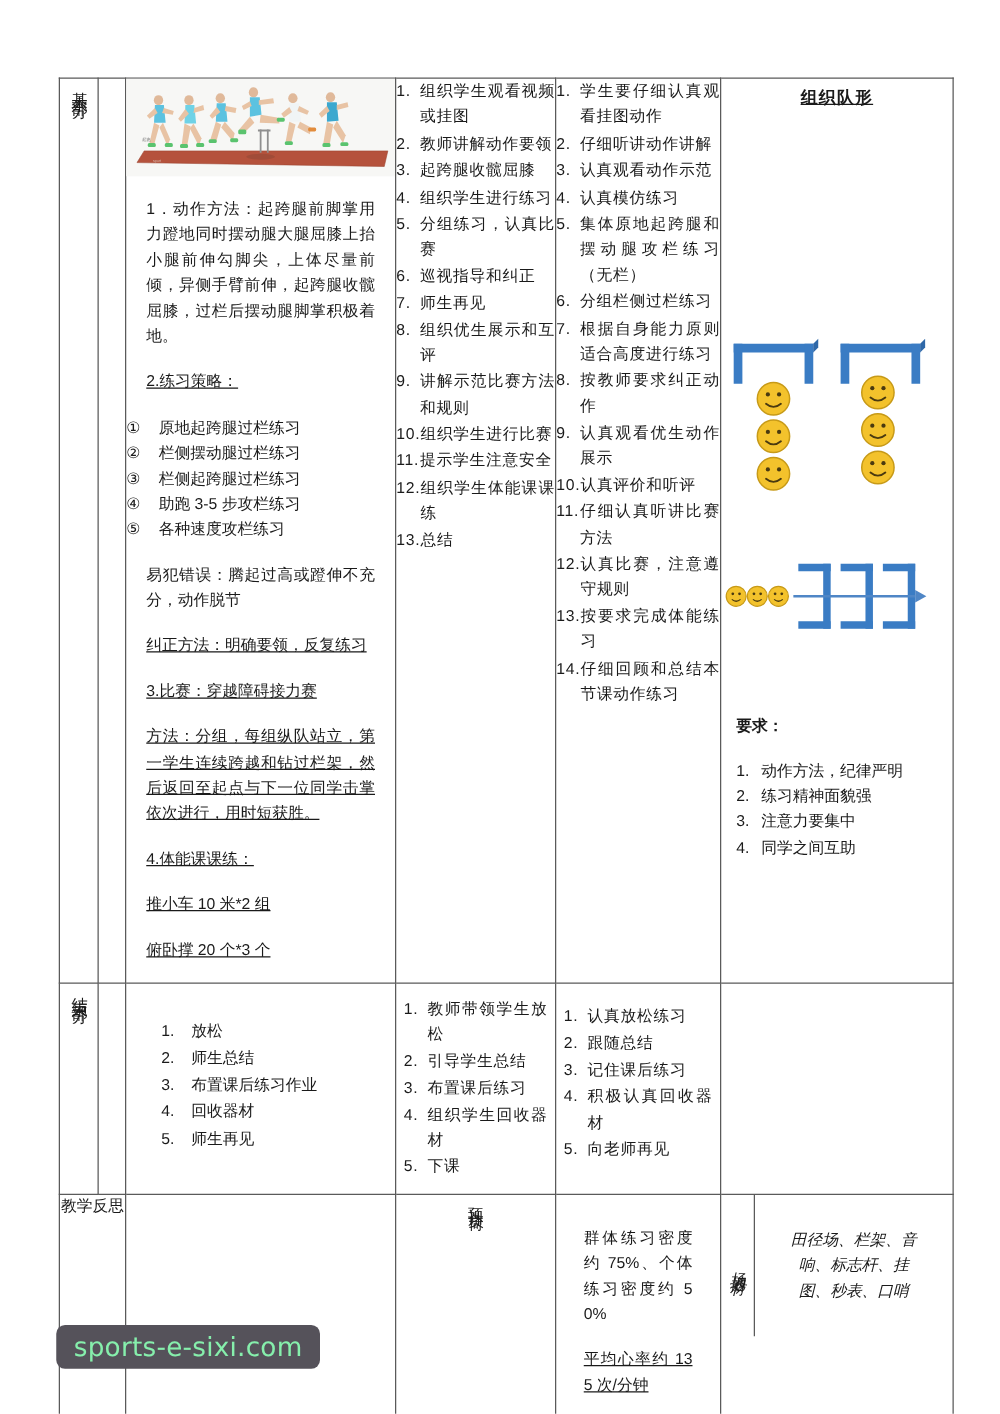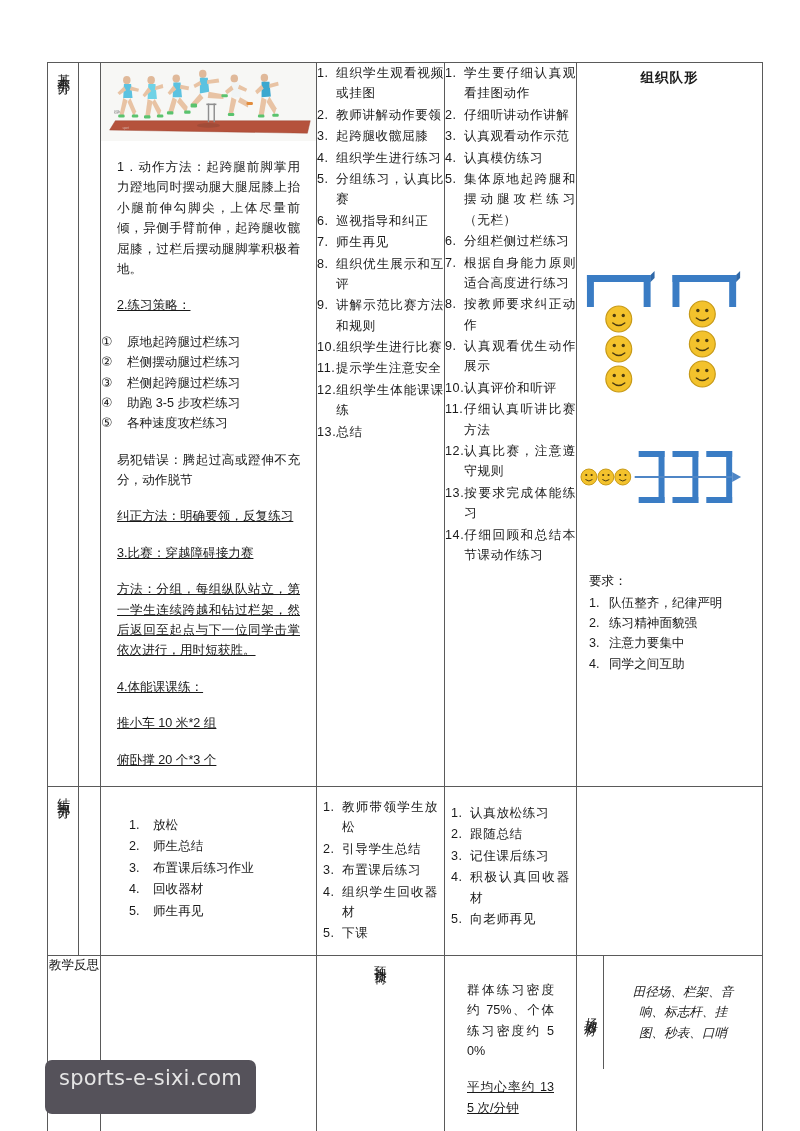--- a/index.html
+++ b/index.html
@@ -88,44 +88,44 @@
   .photo svg{display:block;width:100%;height:100%;}
 
   
   .circlist{font-size:12.6px;line-height:1.62;}
   .circlist .row{display:flex;align-items:flex-start;}
   .circlist .cn{flex:0 0 auto;width:26px;}
 
   
   .formation-title{
     text-align:center;font-weight:bold;font-size:13.5px;
-    letter-spacing:1px;padding:6px 0 0 0;
+    letter-spacing:1px;padding:6px 0 0 0;text-decoration:underline;
   }
   .fbox{position:relative;width:100%;height:480px;}
   .fbox svg{position:absolute;left:0;top:0;width:100%;height:100%;}
 
   .req{padding:4px 10px 8px 12px;font-size:12.6px;line-height:1.6;}
-  .req .rt{margin-bottom:2px;}
+  .req .rt{margin-bottom:16px;font-weight:bold;}
   .req .ritem{display:flex;}
   .req .ritem .n{width:20px;flex:0 0 auto;}
 
   .tiny-vlabel{
     writing-mode:vertical-rl;text-orientation:upright;
     font-size:12.4px;line-height:1.3;letter-spacing:2px;
   }
 
   .midtxt{font-size:12.6px;line-height:1.62;padding:6px 6px;}
   .center-txt{text-align:center;}
 
   
   .watermark{
     position:absolute;left:45px;top:1060px;
-    background:#55525a;color:#e5e5e5;
+    background:#55525a;color:#86efac;
     font-size:21px;letter-spacing:.2px;
-    padding:6px 14px 24px 14px;border-radius:7px;
+    padding:6px 14px 5px 14px;border-radius:7px;
     font-family:"DejaVu Sans",sans-serif;
     text-align:right;
   }
 </style>
 </head>
 <body>
 
 <div class="sheet">
 
   <table class="lesson">
@@ -478,21 +478,21 @@
               <line x1="58" y1="390" x2="156" y2="390" stroke="#4f86c6" stroke-width="2"></line>
               <polygon points="156,385 165,390 156,395" fill="#4f86c6"></polygon>
             </g>
           </svg>
         </div>
 
         <div class="req">
           <div class="rt">要求：</div>
           <div class="ritem">
                 <span class="n">1.</span>
-                <span>队伍整齐，纪律严明</span>
+                <span>动作方法，纪律严明</span>
               </div>
           <div class="ritem">
                 <span class="n">2.</span>
                 <span>练习精神面貌强</span>
               </div>
           <div class="ritem">
                 <span class="n">3.</span>
                 <span>注意力要集中</span>
               </div>
           <div class="ritem">

